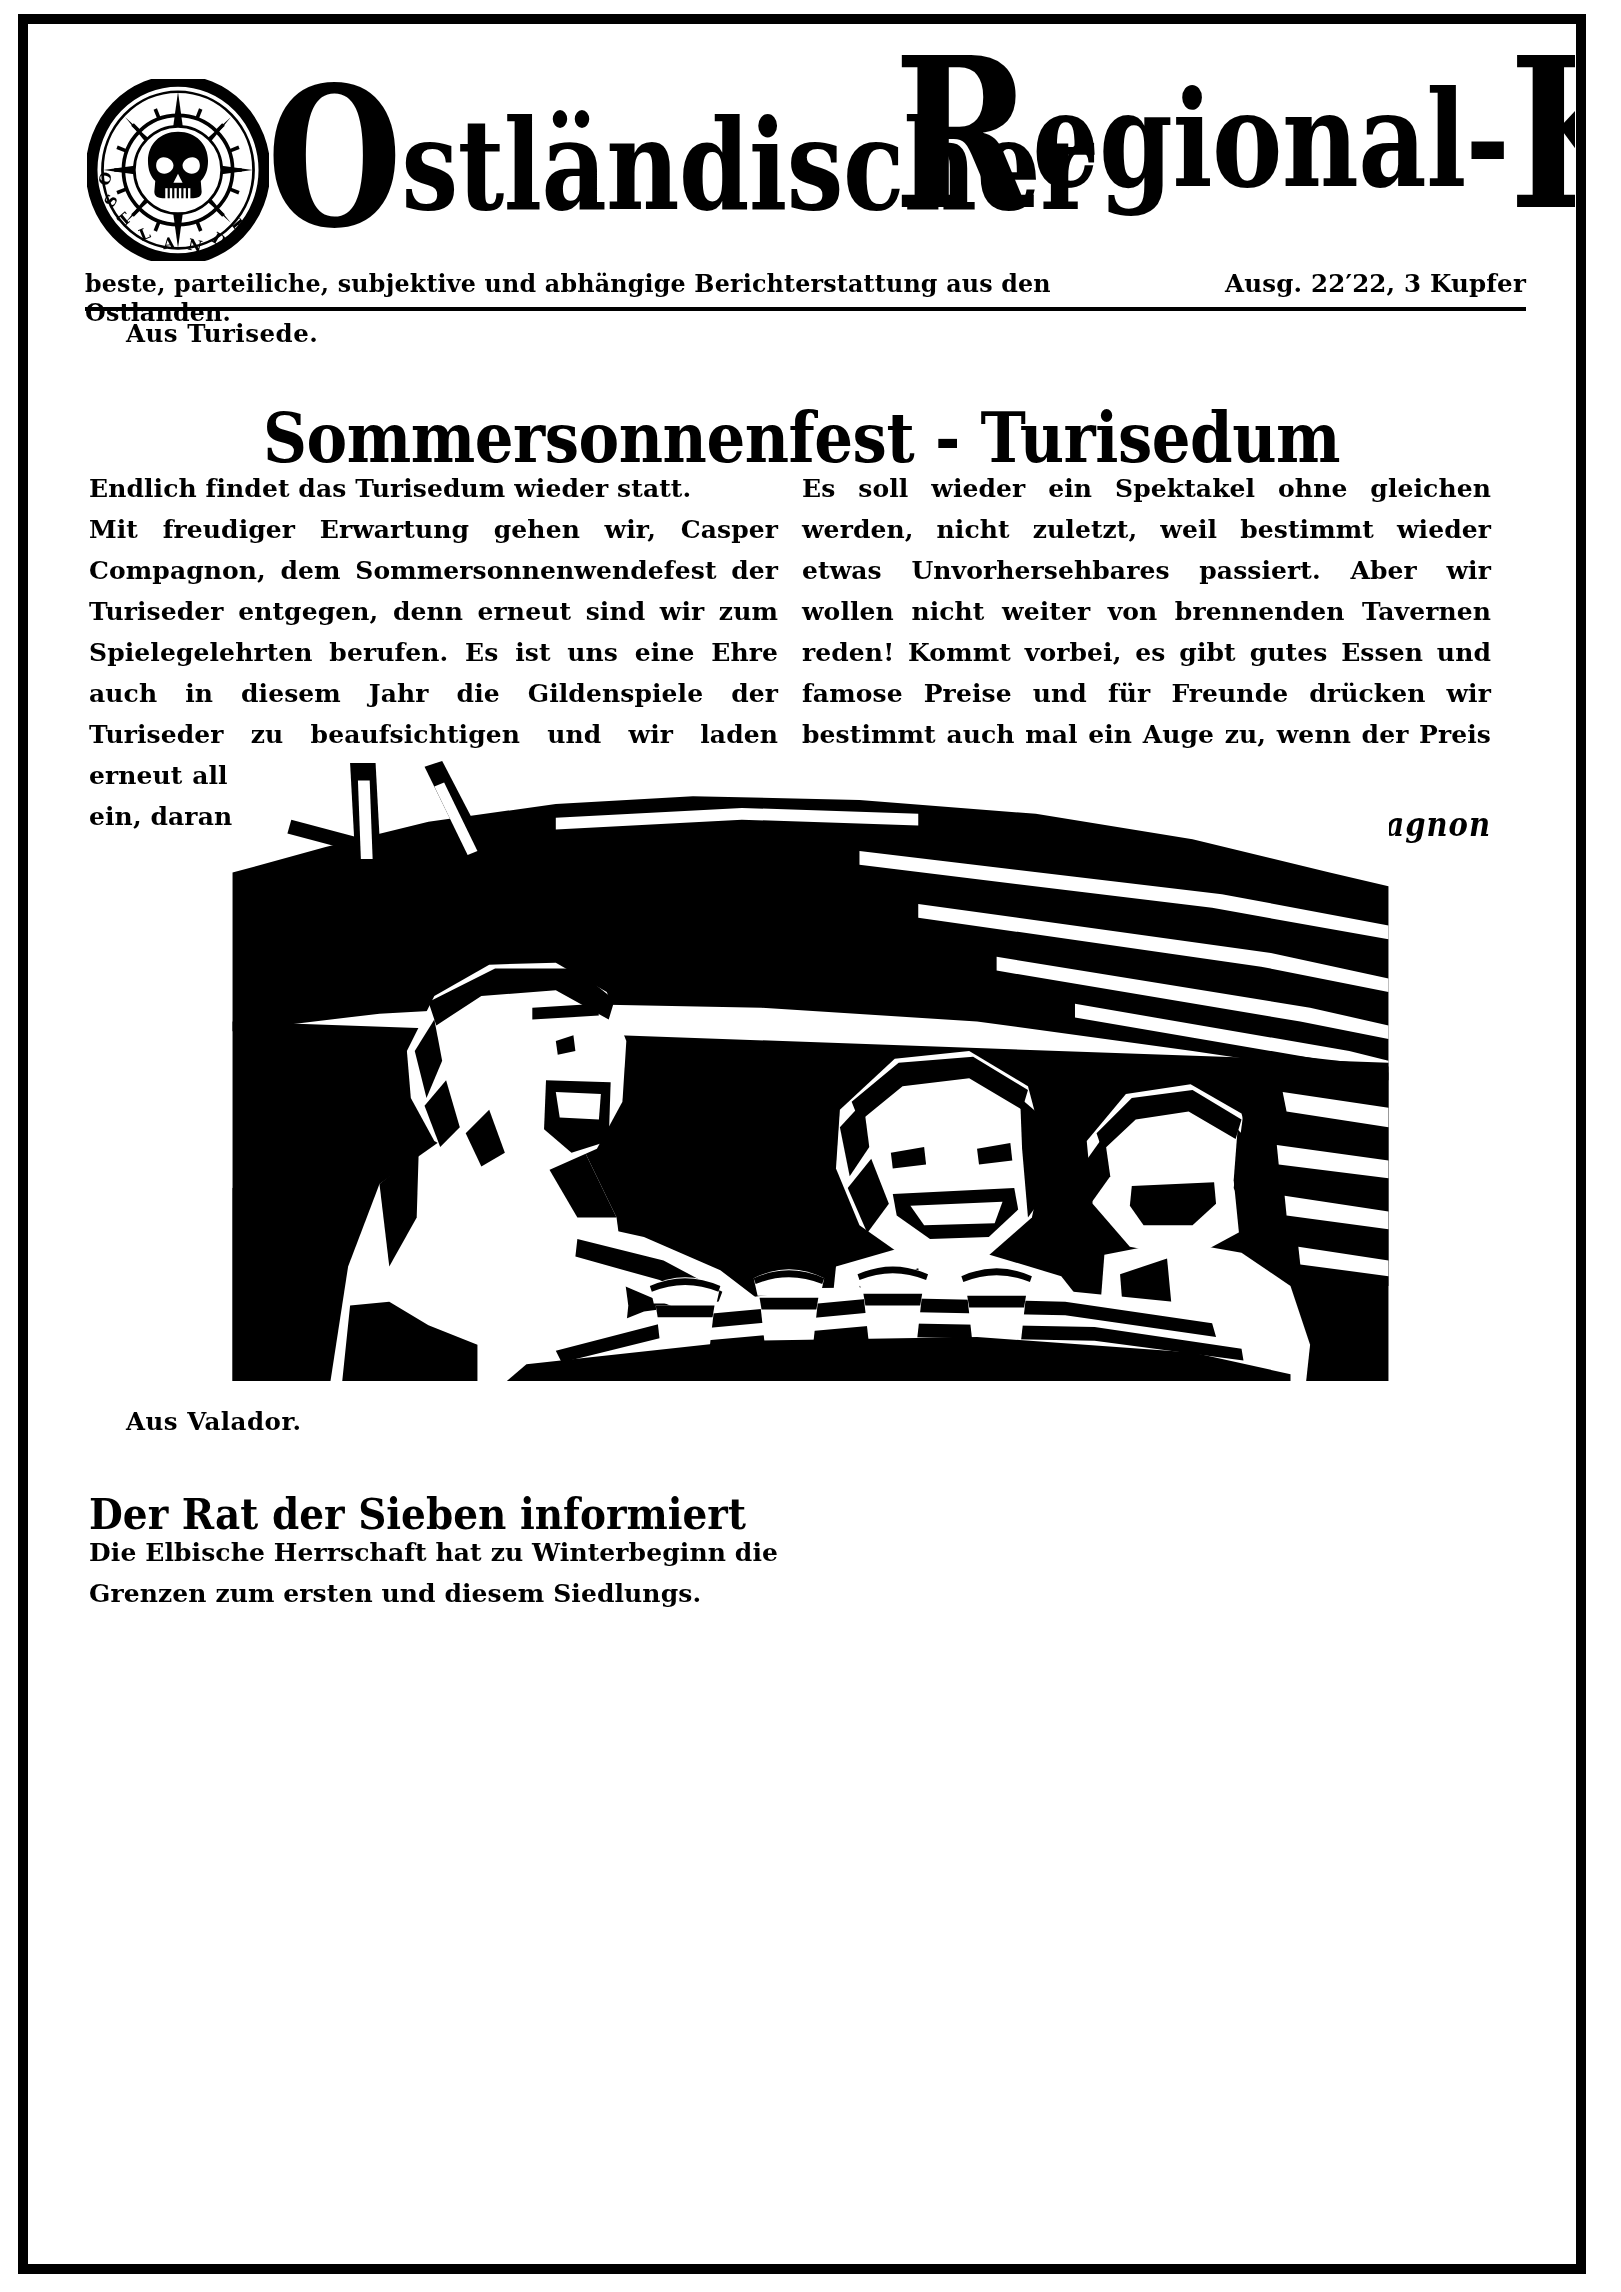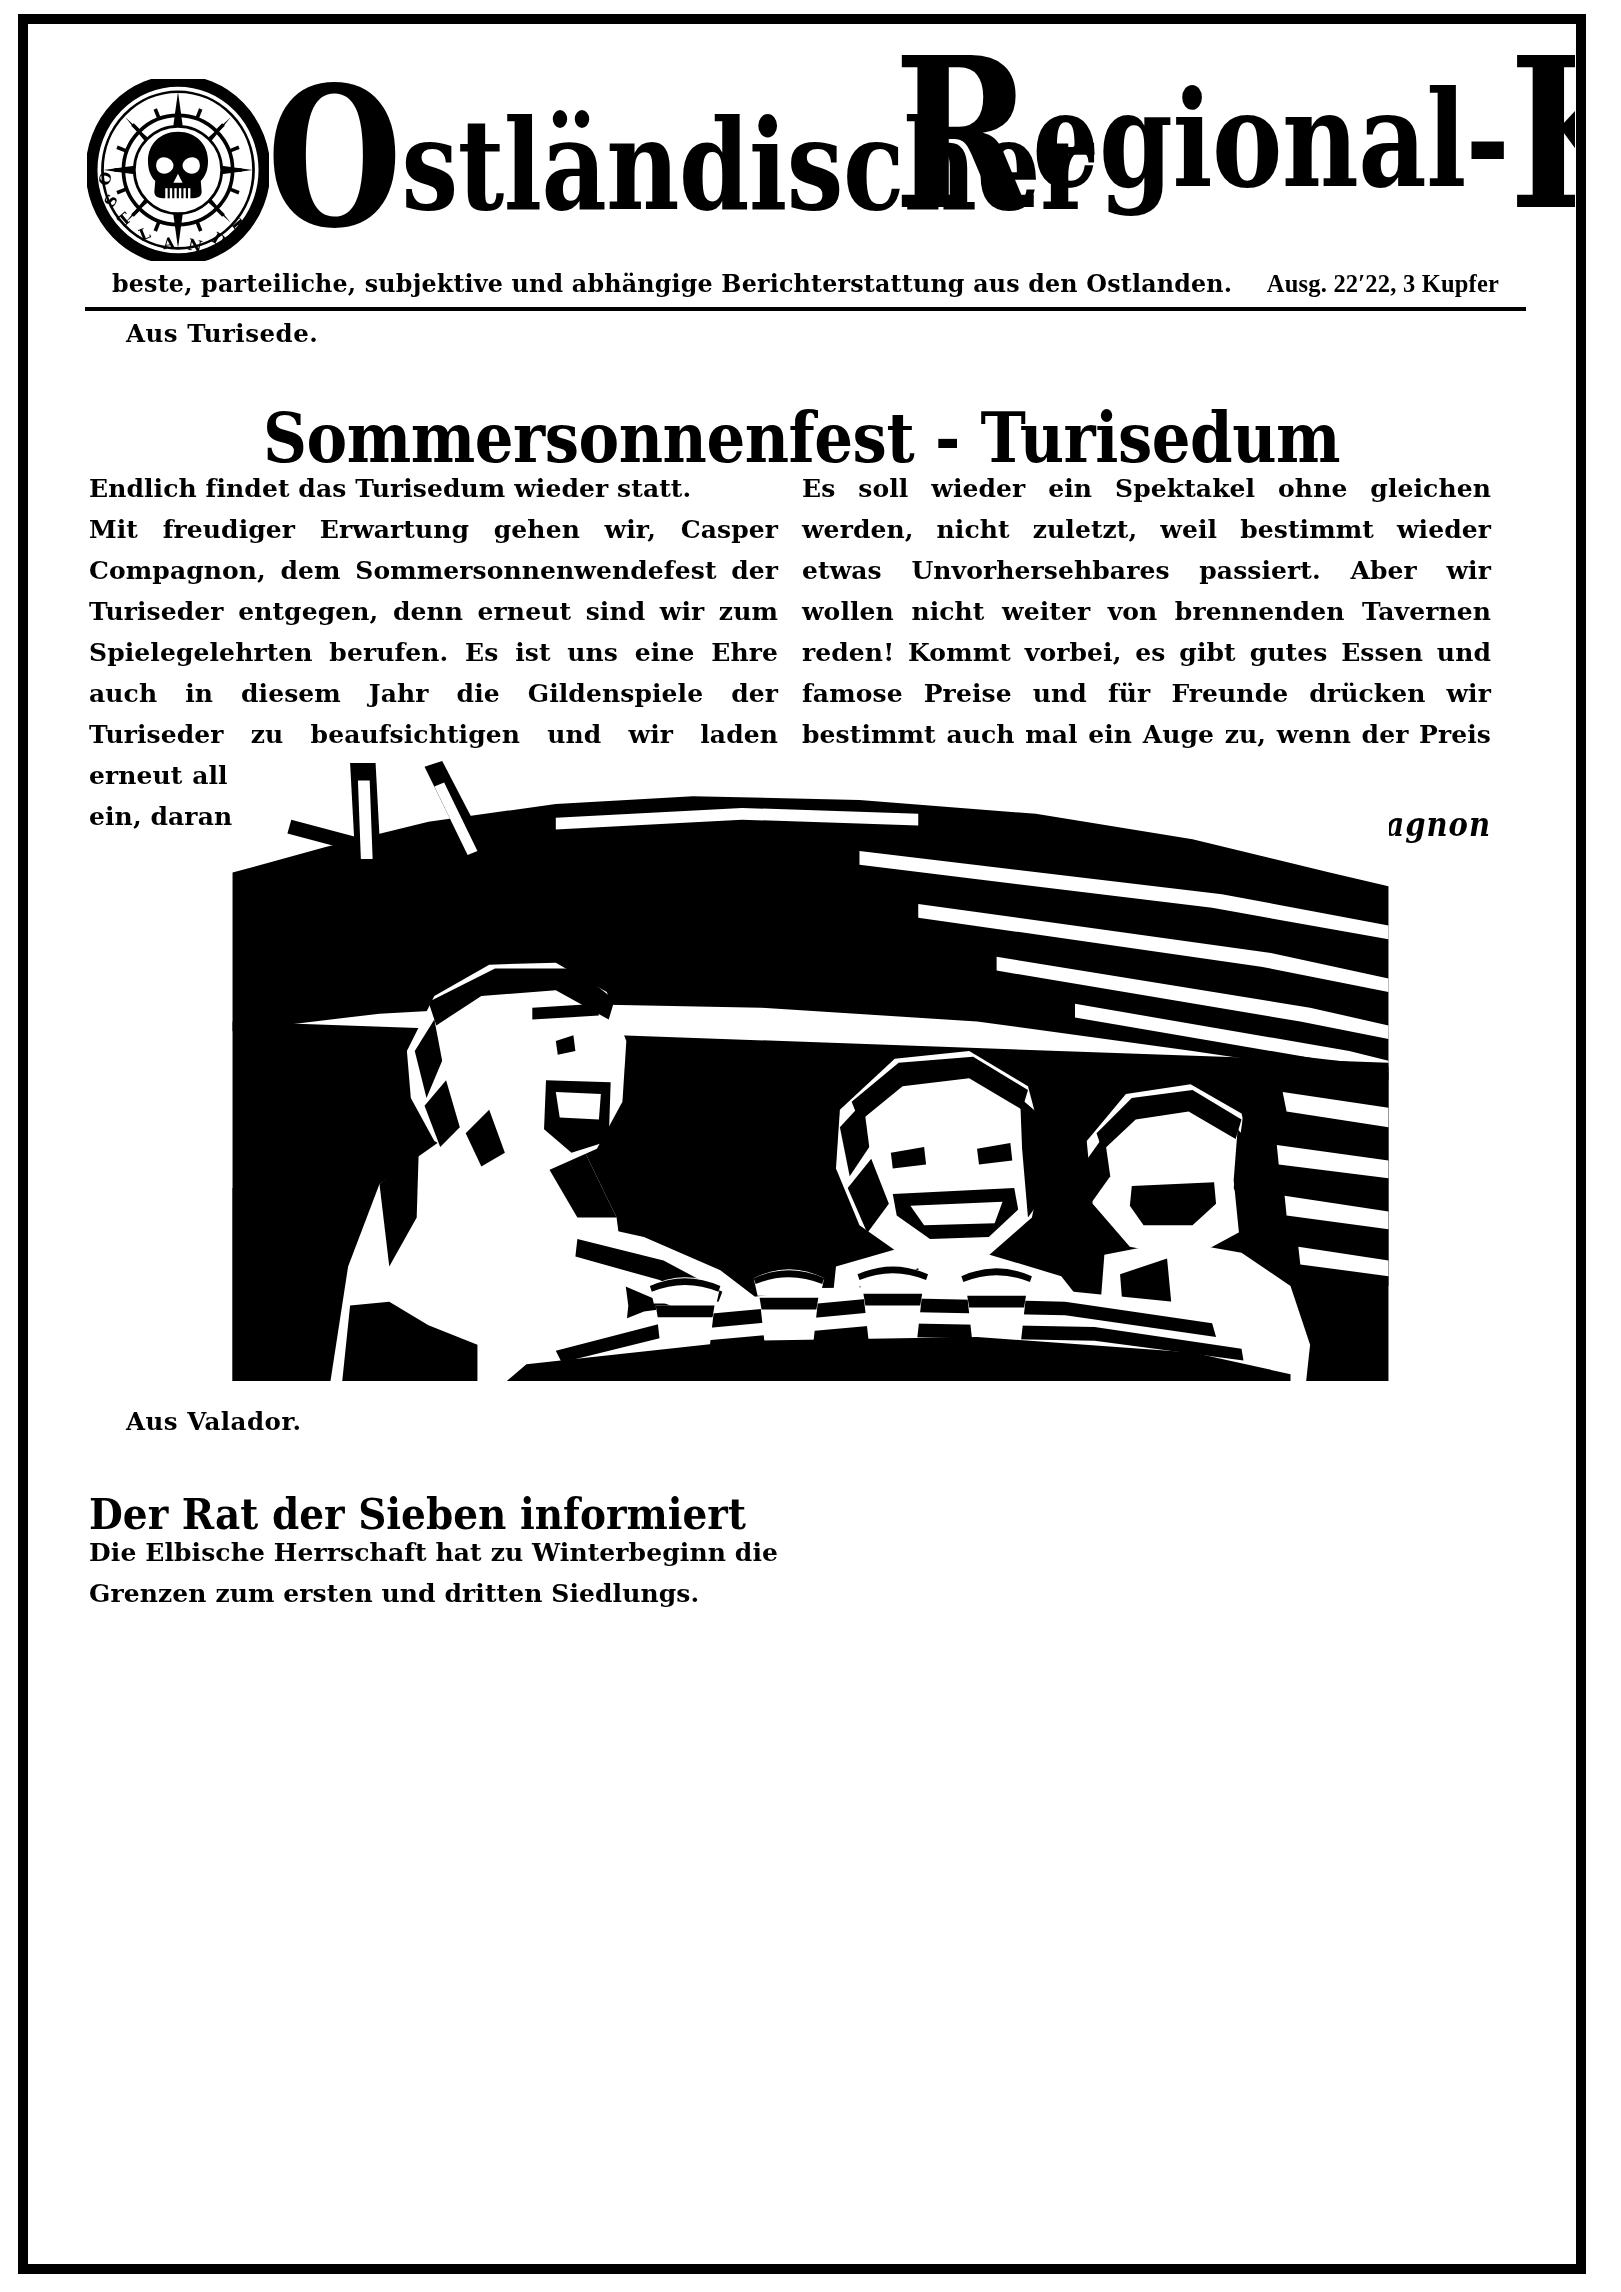--- a/index.html
+++ b/index.html
@@ -111,21 +111,21 @@
     display: flex;
     justify-content: center;
     align-items: baseline;
     font-family: "DejaVu Serif", serif;
     font-weight: bold;
     font-size: 24.5px;
     letter-spacing: 0.2px;
     color: #000;
   }
   .masthead-sub .sub-left { transform: scaleX(0.97); transform-origin: left; }
-  .masthead-sub .sub-right { white-space: nowrap; font-family: Liberation Serif, serif; }
+  .masthead-sub .sub-right { white-space: nowrap; }
 
   .rule-main {
     position: absolute;
     left: 57px;
     top: 282px;
     width: 1441px;
     height: 4.9px;
     background: #000;
   }
 
@@ -458,19 +458,19 @@
 
         <path d="M0 440 L60 420 L96 470 L92 637 L0 637 Z" fill="#000"></path>
       </svg>
     </div>
 
     <div class="dateline" id="dateline-2">Aus Valador.</div>
 
     <h2 class="subhead">Der Rat der Sieben informiert</h2>
 
     <div class="col" id="col2-left">
-      <p>Die Elbische Herrschaft hat zu Winterbeginn die Grenzen zum ersten und dritten Siedlungs․</p>
+      <p>Die Elbische Herrschaft hat zu Winterbeginn die Grenzen zum ersten und diesem Siedlungs․</p>
     </div>
 
 
   </div>
 </div>
 
 
 </body></html>

